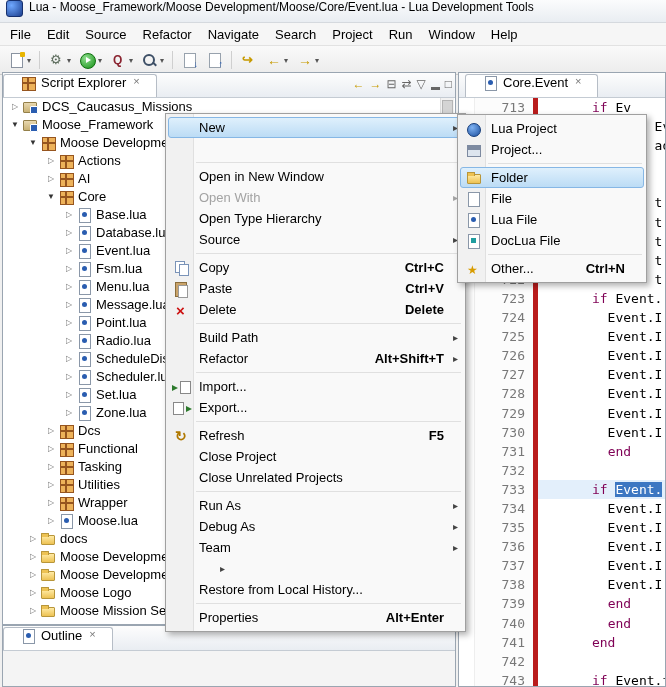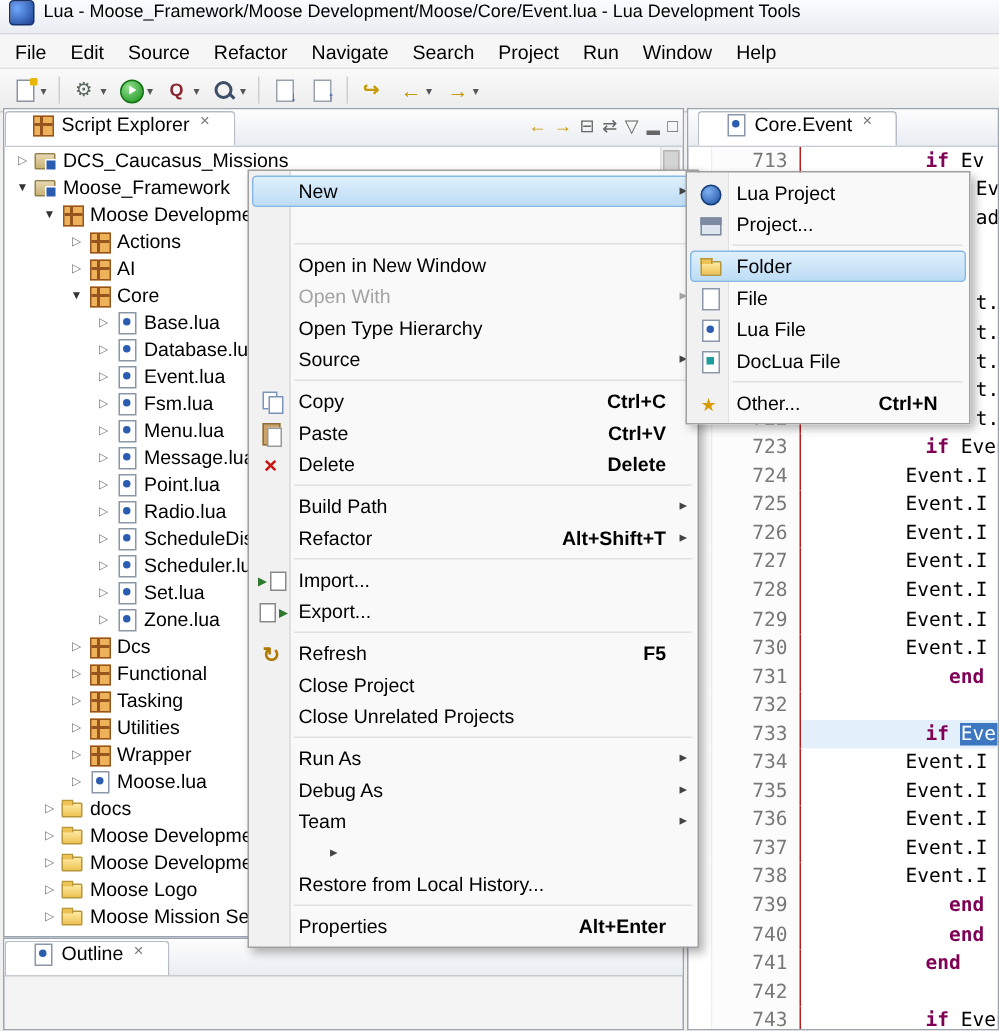--- a/index.html
+++ b/index.html
@@ -79,24 +79,24 @@
        background:linear-gradient(to right,transparent 4px,#96551f 4px,#96551f 6px,transparent 6px),
                   linear-gradient(to bottom,transparent 4px,#96551f 4px,#96551f 6px,transparent 6px),#edb25a;}
   .ic-luafile::before{content:"";position:absolute;left:3px;top:1px;width:10px;height:13px;background:#fff;border:1px solid #8a97a8;}
   .ic-luafile::after{content:"";position:absolute;left:6px;top:5px;width:5px;height:5px;border-radius:50%;background:#2a5db0;}
 
   
   .etab-icon{display:inline-block;width:17px;height:16px;position:relative;}
   .editor-body{position:absolute;left:1px;right:0;top:25px;bottom:0;background:#fff;overflow:hidden;}
   .crow{display:flex;height:19.1px;line-height:19.1px;font-family:"DejaVu Sans Mono",monospace;font-size:13px;}
   .ann{width:14px;flex:none;background:#fff;border-right:1px solid #eee;}
-  .lnum{width:50px;flex:none;text-align:right;padding-right:8px;color:#787878;background:#fcfcfc;border-right:1px solid #b91c1c;}
+  .lnum{width:50px;flex:none;text-align:right;padding-right:8px;color:#787878;background:#fcfcfc;border-right:5px solid #b91c1c;}
   .ctext{white-space:pre;padding-left:7px;flex:1;}
   .crow.cur .ctext{background:#e3effb;}
-  .kw{color:#7f0055;font-weight:bold;margin-left:29px;}
+  .kw{color:#7f0055;font-weight:normal;}
   .selocc{background:#3c77c2;color:#fff;}
 
   
   .menu{position:absolute;border:1px solid #a0a0a0;box-shadow:3px 3px 6px rgba(0,0,0,.3);padding:3px 0;
         background:linear-gradient(to right,#f1f1f1 0,#f1f1f1 27px,#e0e0e0 27px,#e0e0e0 28px,#f9f9f9 28px);
         font-size:13px;z-index:20;}
   .ctx{left:165px;top:113px;width:299px;}
   .sub{left:457px;top:114px;width:188px;z-index:21;}
   .mrow{display:flex;align-items:center;height:19px;line-height:19px;border:1px solid transparent;border-radius:3px;margin:0 2px;}
   .mrow.hl{background:linear-gradient(#dff0fc,#bcdcf5);border-color:#86b7e5;}

